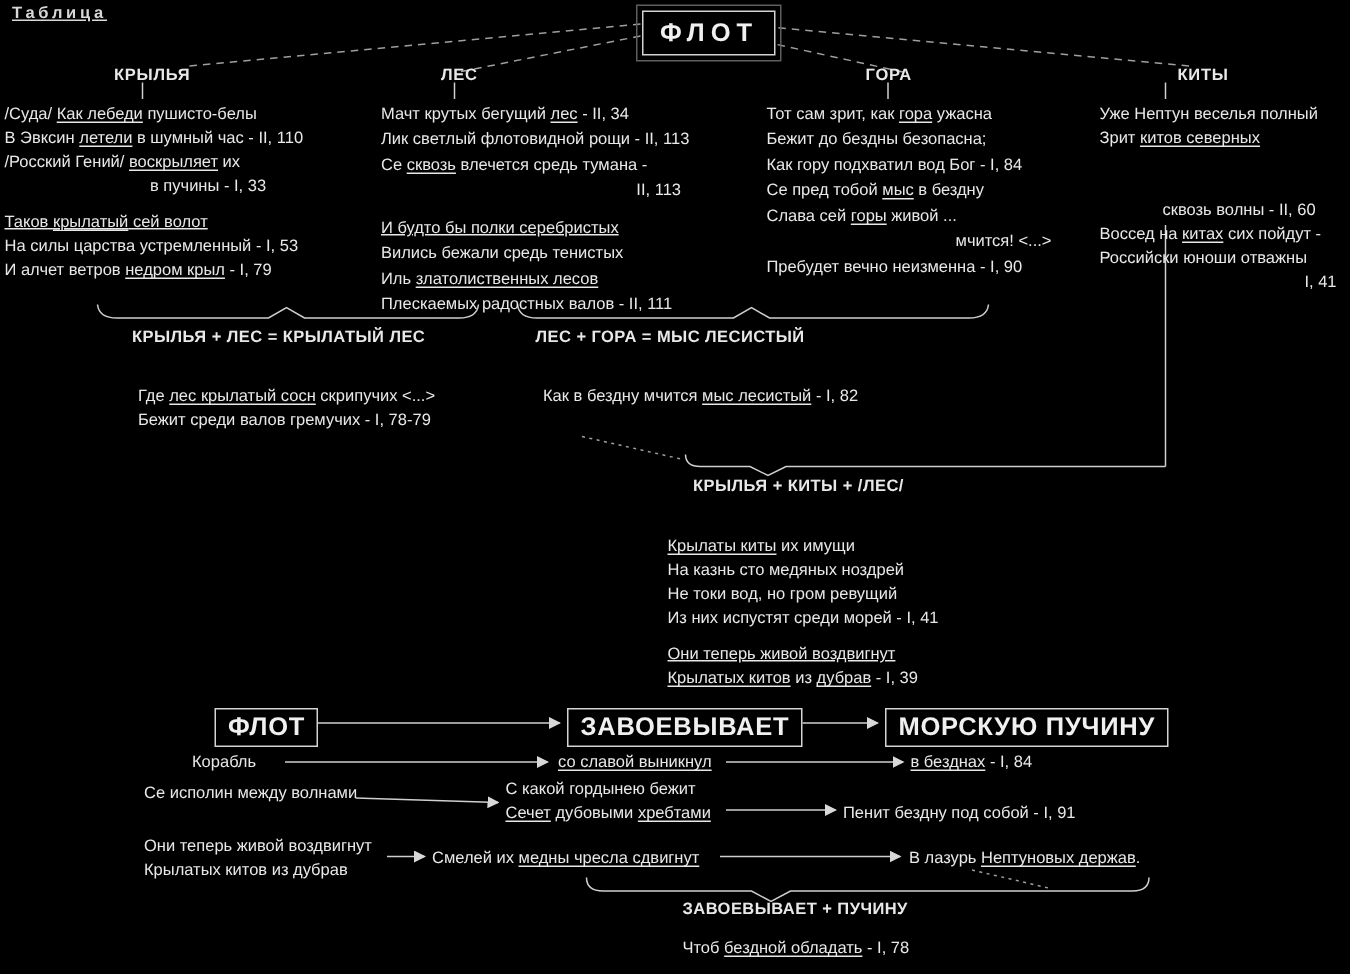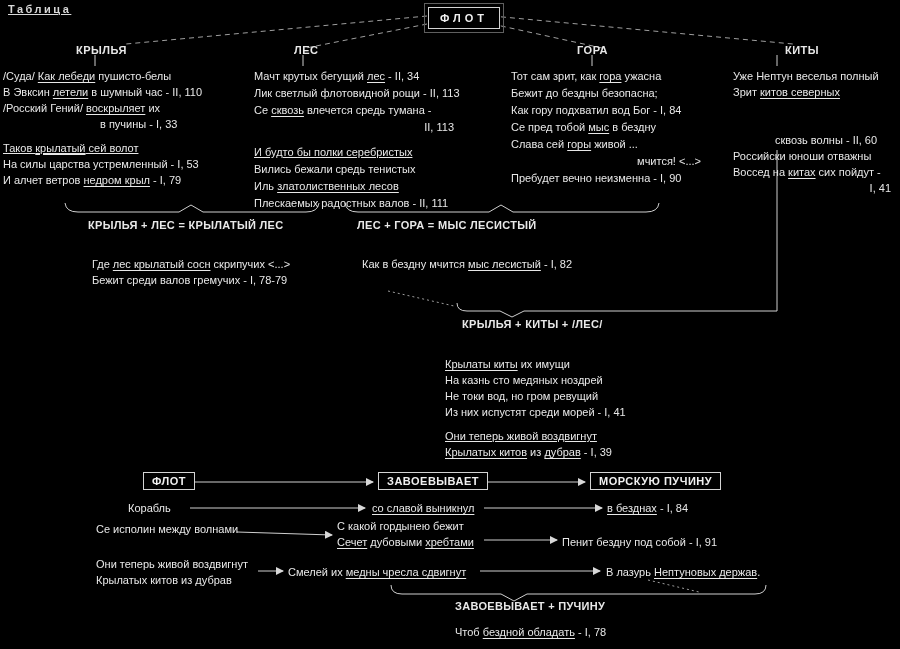--- a/index.html
+++ b/index.html
@@ -1,20 +1,20 @@
 <!DOCTYPE html>
 <html><head>
 <meta charset="utf-8">
 <style>
   html,body{margin:0;padding:0;background:#000;}
   #stage{position:relative;width:900px;height:649px;background:#000;overflow:hidden;
          font-family:"Liberation Sans",sans-serif;color:#e8e8e8;}
   #wires{position:absolute;left:0;top:0;}
   .caption{position:absolute;left:8px;top:3px;font-size:11px;font-weight:bold;letter-spacing:2.5px;color:#d8d8d8;text-decoration:underline;}
-  .nbox{position:absolute;border:1px solid #d4d4d4;background:#000;font-size:11px;font-weight:bold;
+  .nbox{position:absolute;border:1px solid #d4d4d4;background:#000;font-size:17px;font-weight:bold;
         text-align:left;color:#f0f0f0;white-space:nowrap;}
   .root{left:428px;top:7px;letter-spacing:4px;padding:4px 11px;outline:1px solid #5f5f5f;outline-offset:3px;}
   .sbox{padding:2px 8px;letter-spacing:0.5px;}
   .hdr{position:absolute;font-size:11px;font-weight:bold;letter-spacing:0.5px;white-space:nowrap;}
   .lbl{position:absolute;font-size:11px;font-weight:bold;letter-spacing:0.3px;white-space:nowrap;}
   .tb{position:absolute;font-size:11px;}
   .ln{line-height:16px;white-space:nowrap;}
   .lh17 .ln{line-height:17px;}
   .r{text-align:right;}
   .g{margin-top:8px;text-decoration:underline;}
@@ -102,22 +102,22 @@
       <div class="ln"><span>Как гору подхватил вод Бог - I, 84</span></div>
       <div class="ln"><span>Се пред тобой </span><span class="u">мыс</span><span> в бездну</span></div>
       <div class="ln"><span>Слава сей </span><span class="u">горы</span><span> живой ...</span></div>
       <div class="ln r"><span>мчится! &lt;...&gt;</span></div>
       <div class="ln"><span>Пребудет вечно неизменна - I, 90</span></div>
     </div>
   <div class="tb" style="left:733px;top:68px;width:158px">
       <div class="ln"><span>Уже Нептун веселья полный</span></div>
       <div class="ln"><span>Зрит </span><span class="u">китов северных</span></div>
       <div class="ln ind2"><span>сквозь волны - II, 60</span></div>
+      <div class="ln"><span>Воссед на </span><span class="u">китах</span><span> сих пойдут -</span></div>
       <div class="ln"><span>Российски юноши отважны</span></div>
-      <div class="ln"><span>Воссед на </span><span class="u">китах</span><span> сих пойдут -</span></div>
       <div class="ln r"><span>I, 41</span></div>
     </div>
 
   <div class="lbl" style="left:88px;top:219px">КРЫЛЬЯ + ЛЕС = КРЫЛАТЫЙ ЛЕС</div>
   <div class="lbl" style="left:357px;top:219px">ЛЕС + ГОРА = МЫС ЛЕСИСТЫЙ</div>
   <div class="tb" style="left:92px;top:256px">
       <div class="ln"><span>Где </span><span class="u">лес крылатый сосн</span><span> скрипучих &lt;...&gt;</span></div>
       <div class="ln"><span>Бежит среди валов гремучих - I, 78-79</span></div>
     </div>
   <div class="tb" style="left:362px;top:256px">

